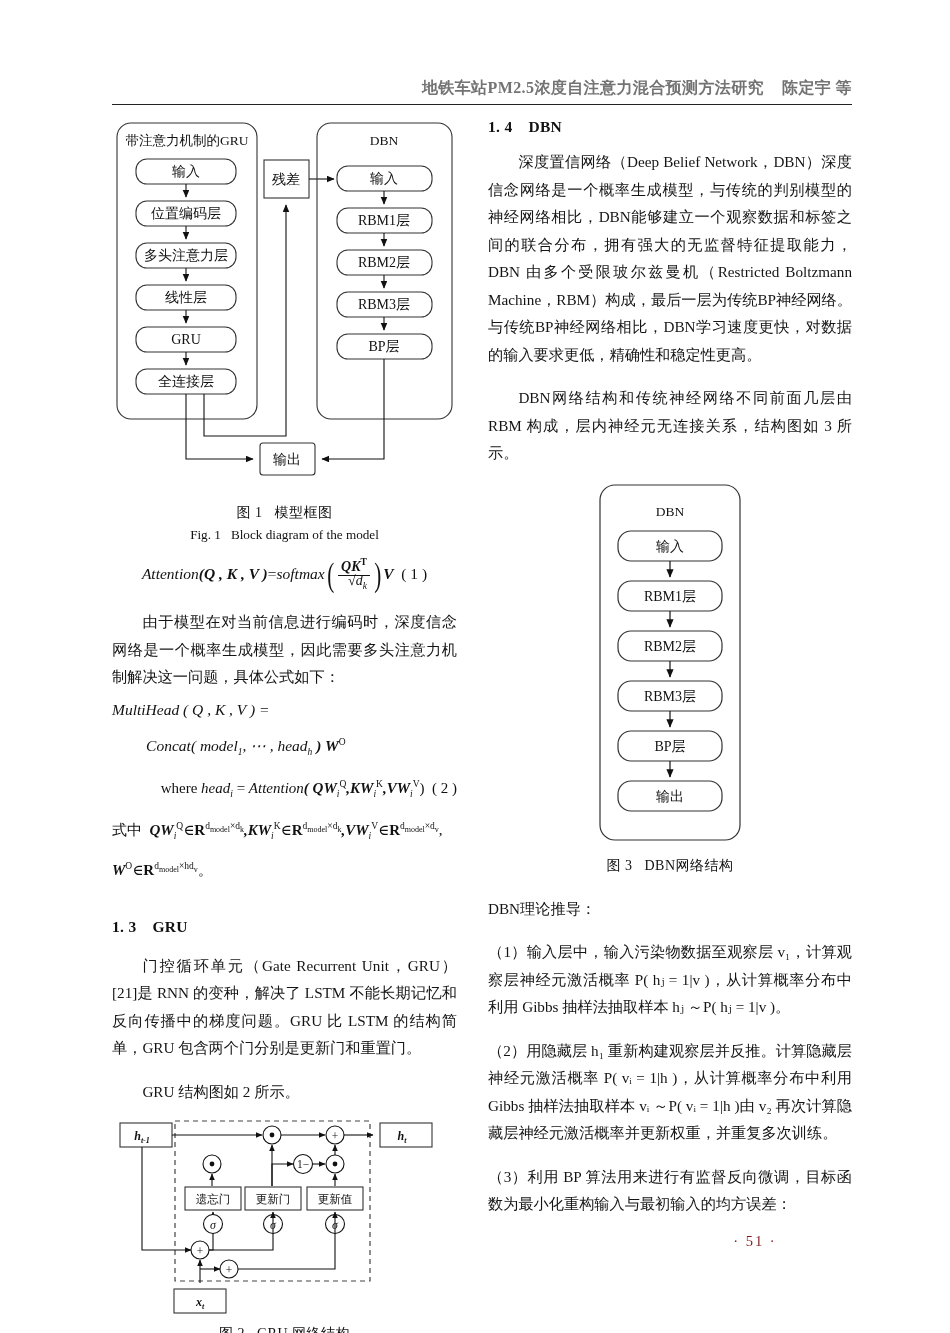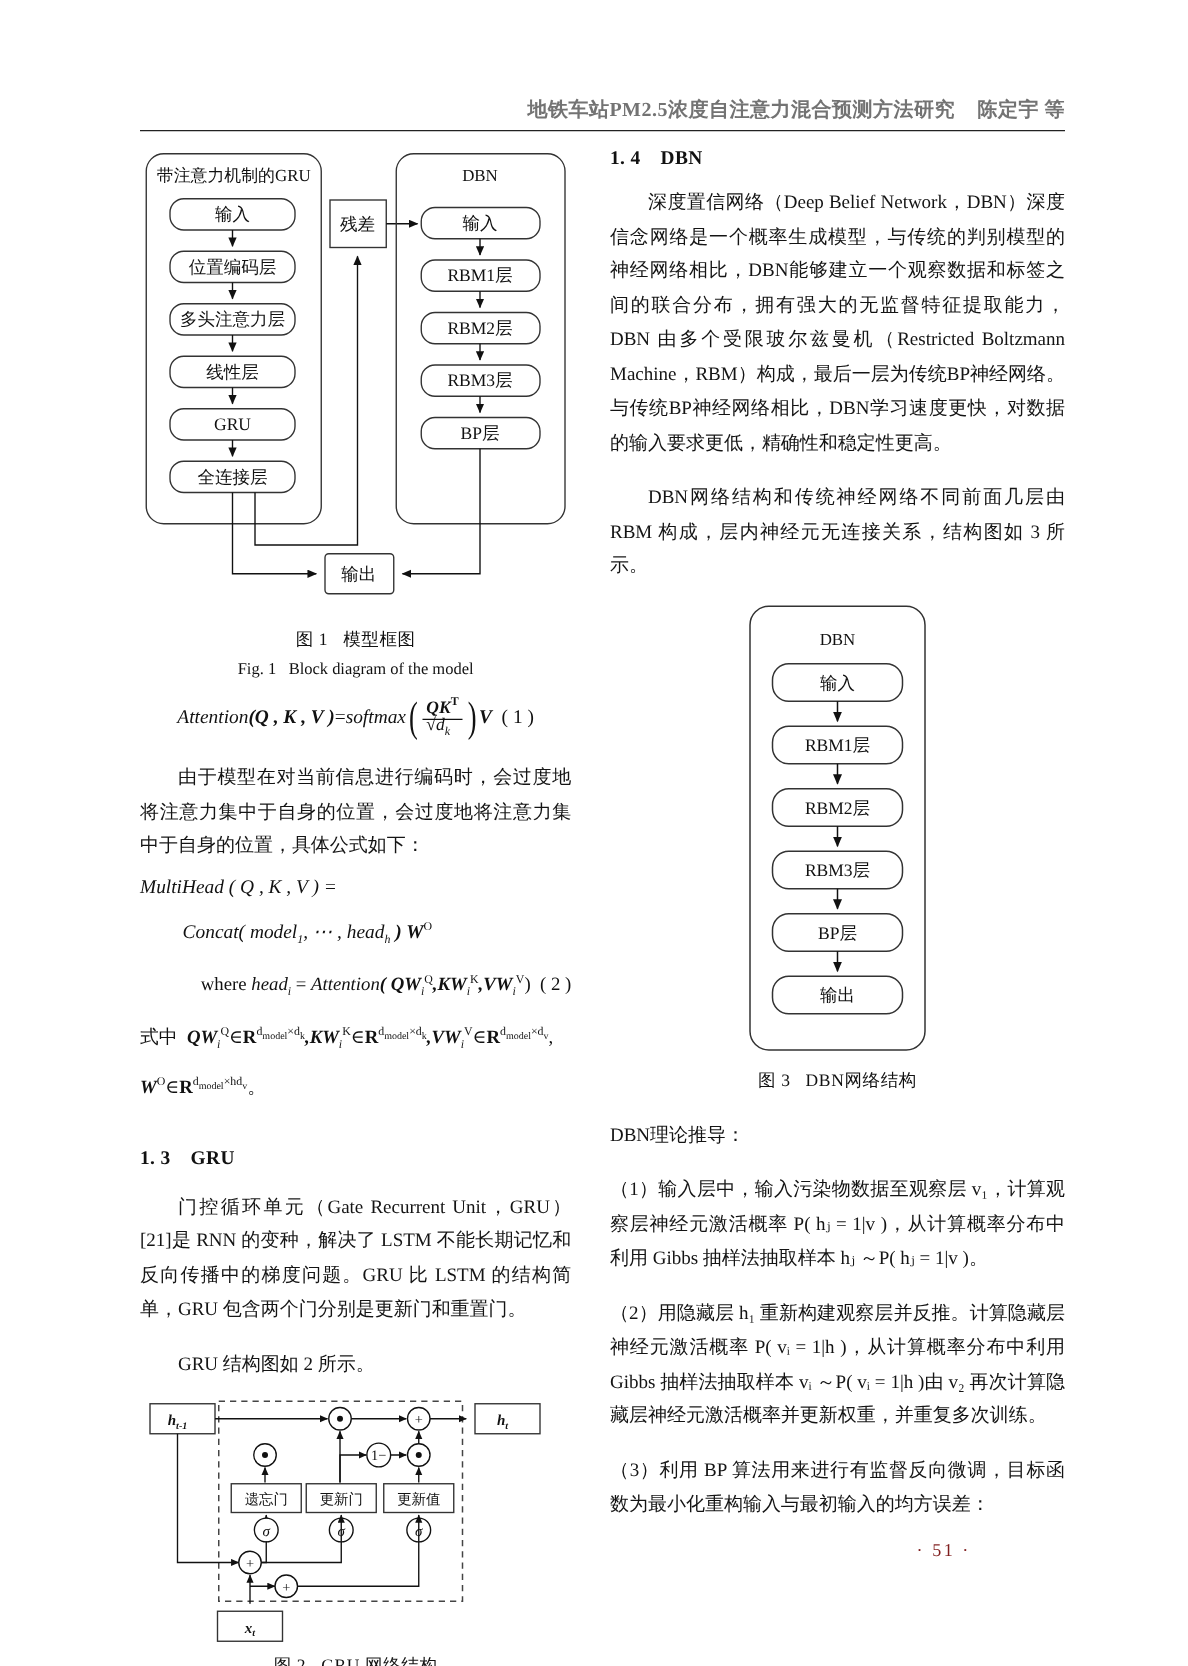--- a/index.html
+++ b/index.html
@@ -111,21 +111,21 @@
     margin: 12px 0 6px 0;
     font-style: italic;
     font-family: "Liberation Serif", "DejaVu Serif", serif;
   }
   .formula .bold { font-weight: bold; font-style: italic; }
   .formula .up { font-style: normal; }
   .eqnum { font-style: normal; }
   .frac {
     display: inline-block;
     vertical-align: middle;
-    text-align: left;
+    text-align: right;
     font-size: 14px;
     line-height: 1.05;
     margin: 0 2px;
   }
   .frac .num-f { border-bottom: 1.1px solid #111; padding: 0 3px 1px 3px; font-weight: bold; }
   .frac .den-f { padding: 1px 3px 0 3px; font-style: italic; }
   .paren {
     display: inline-block;
     font-size: 34px;
     font-style: normal;
@@ -305,21 +305,21 @@
 
     <div class="figcap">
       <div class="cn"><span>图 1</span><span class="sp"></span><span>模型框图</span></div>
       <div class="en"><span>Fig. 1</span><span class="sp"></span><span>Block diagram of the model</span></div>
     </div>
 
     <div class="formula f-center">
       <span>Attention</span><span class="bold">(Q , K , V )</span><span class="up">=</span><span>softmax</span><span class="paren">(</span><span class="frac"><span class="num-f"><span>QK</span><span class="sup">T</span></span><br><span class="den-f">√<span>d</span><span class="sub">k</span></span></span><span class="paren">)</span><span class="bold">V</span>&nbsp;&nbsp;<span class="eqnum">( 1 )</span>
     </div>
 
-    <p class="body">由于模型在对当前信息进行编码时，会过度地将注意力集中于自身的位置，会过度地将注意力集中于自身的位置，具体公式如下：</p>
+    <p class="body">由于模型在对当前信息进行编码时，深度信念网络是一个概率生成模型，因此需要多头注意力机制解决这一问题，具体公式如下：</p>
 
     <div class="formula" style="margin:4px 0 0 0">
       <span>MultiHead ( Q , K , V ) =</span>
     </div>
     <div class="formula f-ind1" style="margin:2px 0 0 0">
       <span>Concat</span><span>( model</span><span class="sub">1</span><span>, ⋯ , head</span><span class="sub">h</span><span class="bold"> ) W</span><span class="sup">O</span>
     </div>
     <div class="formula f-ind2" style="margin:2px 0 0 0; font-size:15px;">
       <span class="up">where </span><span>head</span><span class="sub">i</span><span class="up"> = </span><span>Attention</span><span class="bold">( QW</span><span class="sub">i</span><span class="sup">Q</span><span class="bold">,KW</span><span class="sub">i</span><span class="sup">K</span><span class="bold">,VW</span><span class="sub">i</span><span class="sup">V</span><span class="up">)</span>&nbsp;&nbsp;<span class="eqnum">( 2 )</span>
     </div>

